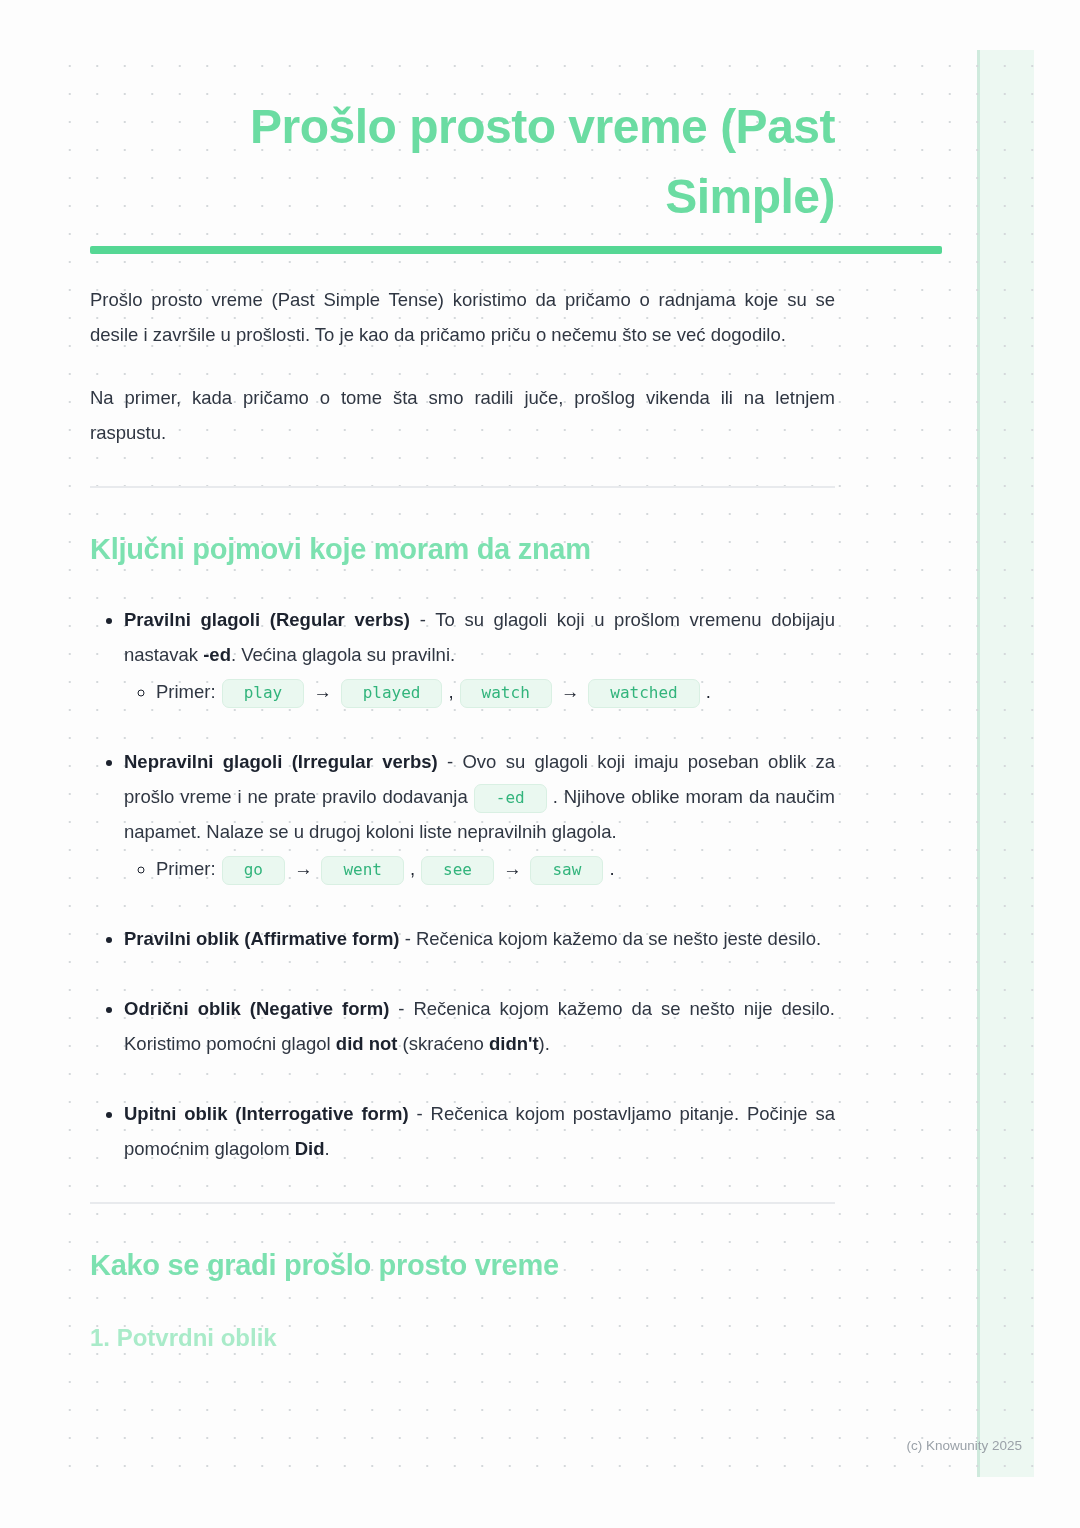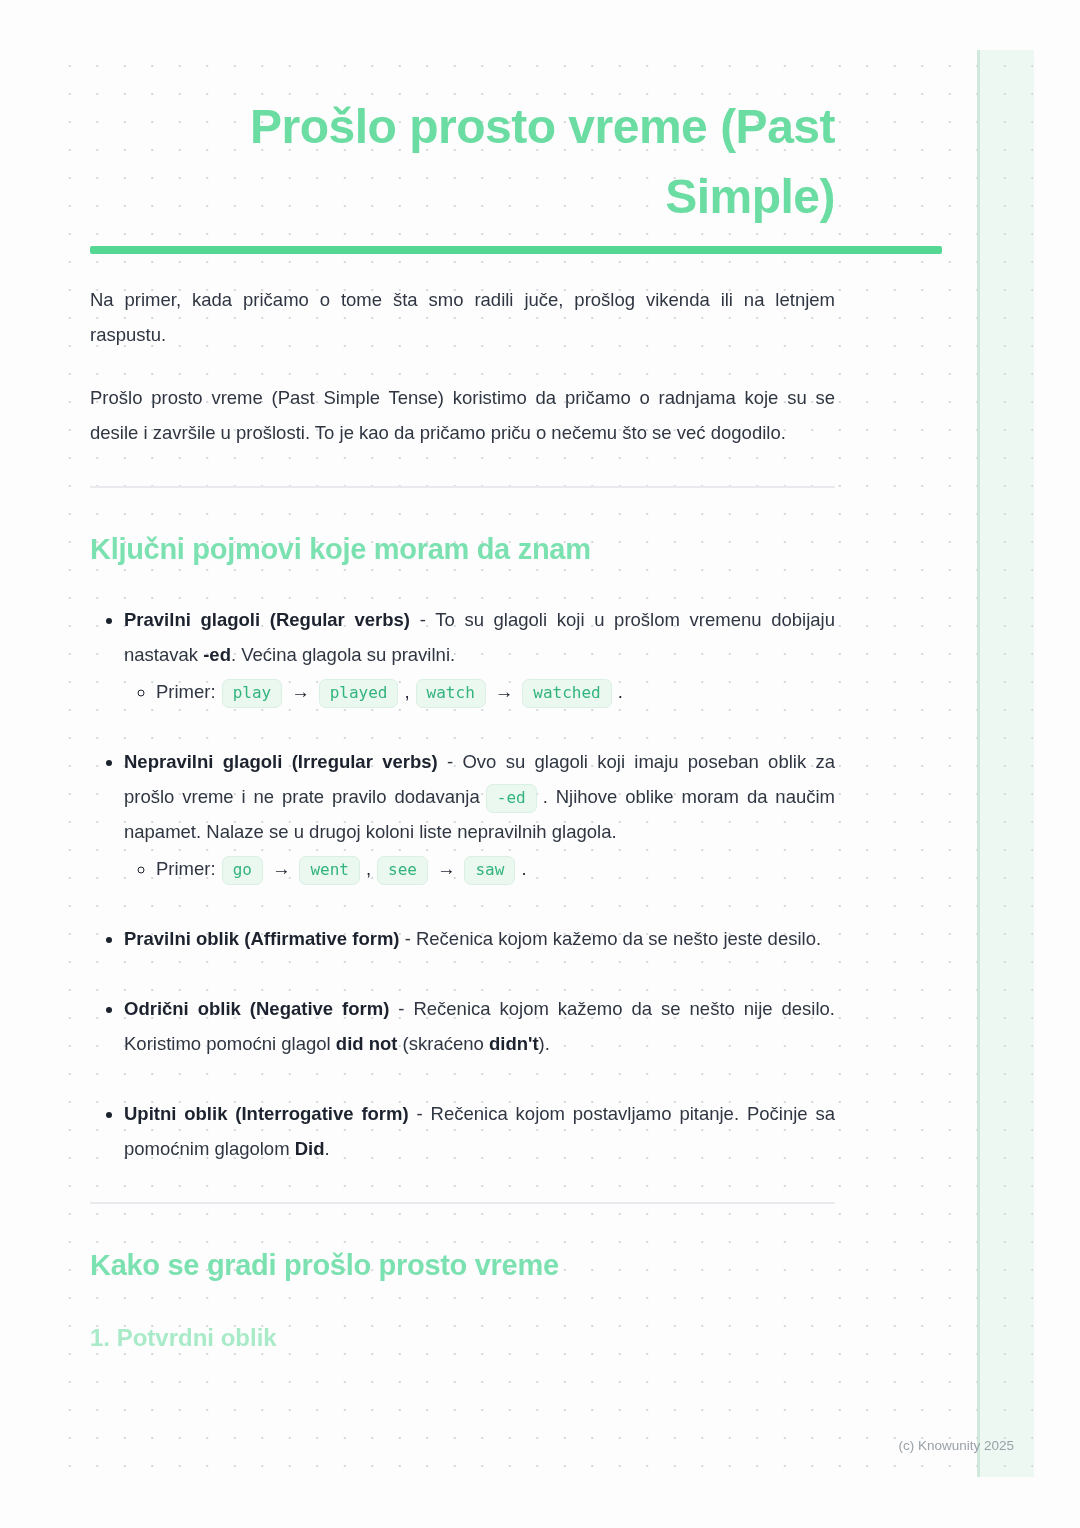--- a/index.html
+++ b/index.html
@@ -66,44 +66,44 @@
   ul.sub-list > li::marker { color:#1c222e; }
   .b { font-weight:bold; color:#1c222e; }
   .chip {
     display:inline-block;
     font-family:"DejaVu Sans Mono","Liberation Mono",monospace;
     font-size:16px; line-height:22px;
     color:#32b47c;
     background:#eaf8f0;
     border:1px solid #d9f0e3;
     border-radius:7px;
-    padding:2px 10px 3px;
+    padding:2px 21px 3px;
     margin:0 6px;
     vertical-align:baseline;
   }
   .arrow { color:#1c222e; margin:0 3px; }
   .punct { color:#1c222e; }
   .footer-note {
-    position:absolute; top:1438px; right:66px;
+    position:absolute; top:1438px; right:58px;
     font-size:13.5px; color:#9aa1a8;
   }
 </style>
 </head>
 <body>
 
 <div class="side-strip"></div>
 <div class="dot-grid"></div>
 
 <div class="content">
 
   <h1 class="page-title">Prošlo prosto vreme (Past Simple)</h1>
   <div class="title-rule"></div>
 
+  <p class="body-text">Prošlo prosto vreme (Past Simple Tense) koristimo da pričamo o radnjama koje su se desile i završile u prošlosti. To je kao da pričamo priču o nečemu što se već dogodilo.</p>
   <p class="body-text">Na primer, kada pričamo o tome šta smo radili juče, prošlog vikenda ili na letnjem raspustu.</p>
-  <p class="body-text">Prošlo prosto vreme (Past Simple Tense) koristimo da pričamo o radnjama koje su se desile i završile u prošlosti. To je kao da pričamo priču o nečemu što se već dogodilo.</p>
 
   <hr class="divider">
 
   <h2 class="section-heading">Ključni pojmovi koje moram da znam</h2>
 
   <ul class="kt-list">
 
     <li><span class="b">Pravilni glagoli (Regular verbs)</span><span> - To su glagoli koji u prošlom vremenu dobijaju nastavak </span><span class="b">-ed</span><span>. Većina glagola su pravilni.</span>
       <ul class="sub-list">
         <li><span>Primer:</span><code class="chip">play</code><span class="arrow">→</span><code class="chip">played</code><span class="punct">,</span><code class="chip">watch</code><span class="arrow">→</span><code class="chip">watched</code><span class="punct">.</span></li>

